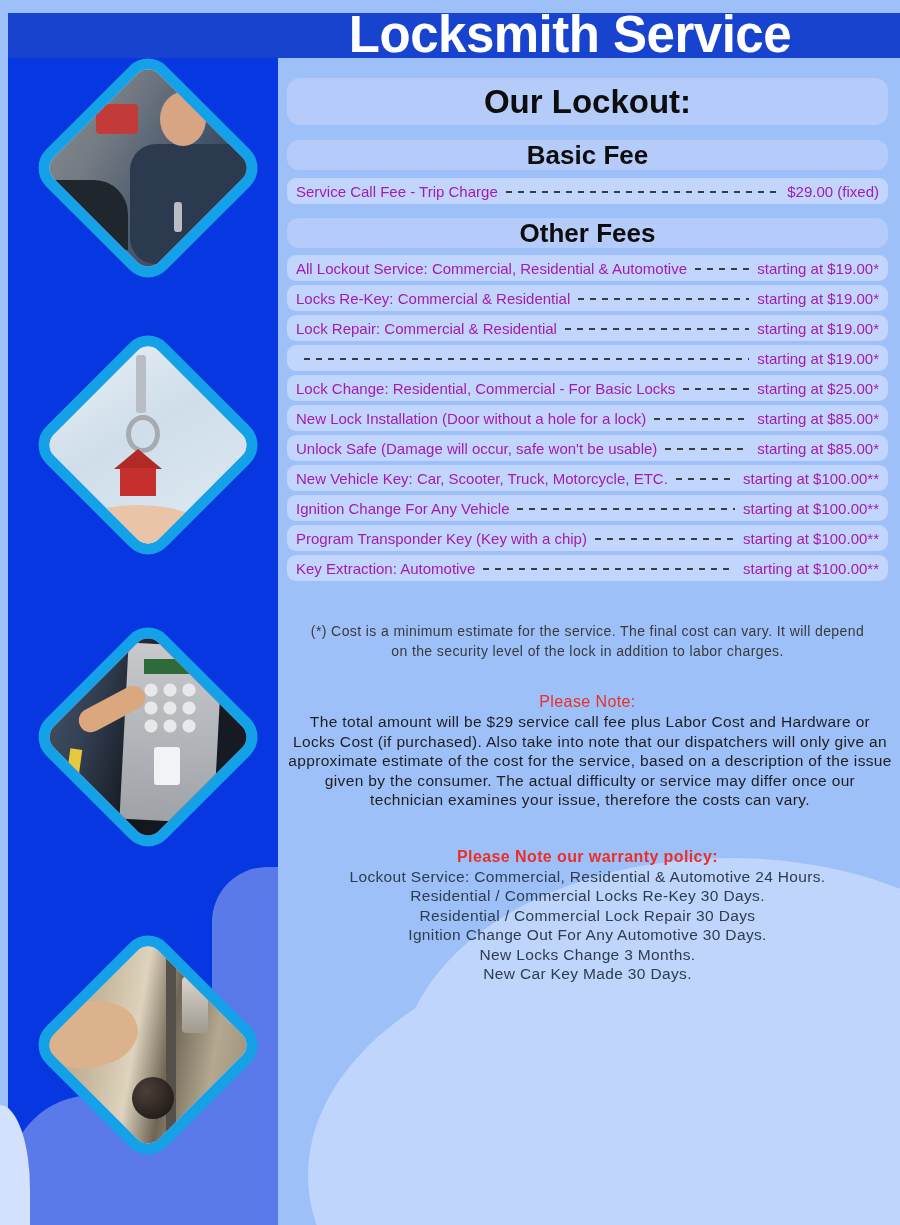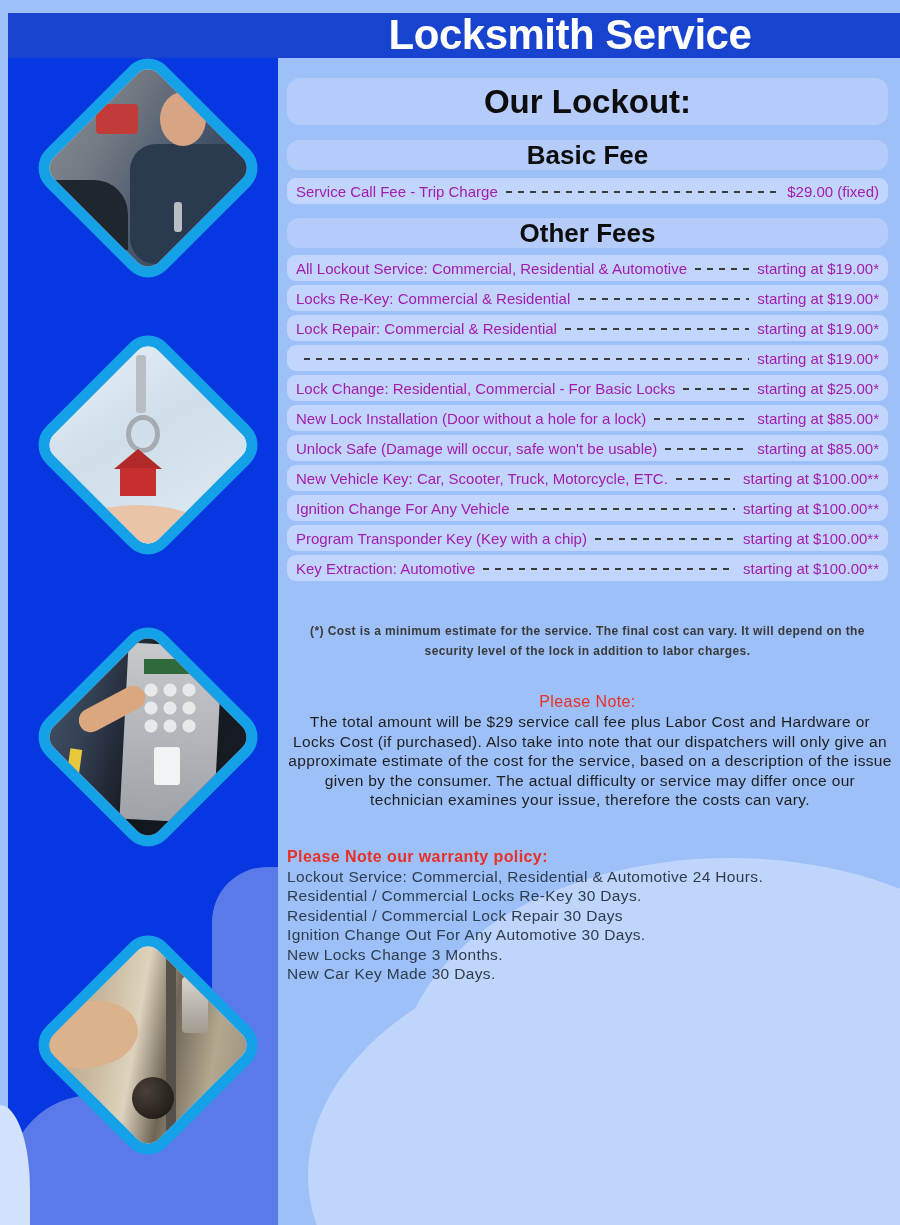--- a/index.html
+++ b/index.html
@@ -1,21 +1,21 @@
 <!DOCTYPE html>
 <html><head>
 <meta charset="utf-8">
 <style>
   html,body{margin:0;padding:0;background:#9dc0f9;font-family:"Liberation Sans",sans-serif;}
   .page{position:relative;width:900px;height:1225px;background:#9dc0f9;overflow:hidden;}
 
   
   .header-band{position:absolute;left:8px;right:0;top:13px;height:45px;background:#1843cf;z-index:3;}
   .header-title{position:absolute;left:63%;top:50%;transform:translate(-50%,-53%);
-    color:#ffffff;font-weight:bold;font-size:42px;letter-spacing:-0.5px;white-space:nowrap;}
+    color:#ffffff;font-weight:bold;font-size:51px;letter-spacing:-0.5px;white-space:nowrap;}
 
   
   .sidebar{position:absolute;left:8px;top:58px;width:270px;bottom:0;background:#0737e0;overflow:hidden;z-index:1;}
   .sb-blob-low{position:absolute;left:0;right:0;bottom:0;height:130px;background:#5b7ae9;border-top-left-radius:85px;}
   .sb-blob-col{position:absolute;right:0;bottom:0;width:66px;height:358px;background:#5b7ae9;border-top-left-radius:55px;}
   .corner-light{position:absolute;left:0;bottom:0;width:30px;height:120px;background:#d4e1fd;
     border-radius:0 100% 0 0 / 0 70% 0 0;z-index:6;}
 
   
   .diamond{position:absolute;width:148px;height:148px;border:11px solid #14a1e8;border-radius:26px;
@@ -68,29 +68,29 @@
   .gap-after-basic{margin-bottom:14px !important;}
   .other-fees{margin-top:0;margin-bottom:7px;}
 
   .price-row{height:26px;background:#c2d5fc;border-radius:9px;display:flex;align-items:center;
     padding:0 9px;margin-bottom:4px;font-size:15px;color:#a21caf;}
   .row-label{white-space:nowrap;}
   .row-price{white-space:nowrap;}
   .leader{flex:1;height:2px;margin:2px 8px 0 8px;min-width:12px;
     background:repeating-linear-gradient(90deg,#3c3c3c 0 6px,transparent 6px 12px);}
 
-  .note{width:562px;margin:0 auto;text-align:center;font-size:12px;line-height:20px;color:#3a3a3a;letter-spacing:.4px;font-weight:bold;}
+  .note{width:562px;margin:0 auto;text-align:center;font-size:14px;line-height:20px;color:#3a3a3a;letter-spacing:.4px;}
   .note-1{margin-top:40px;} .note-2{margin-top:30px;}
 
   .please-note{margin-top:30px;text-align:center;}
   .red-title{color:#ea2f28;font-size:16px;line-height:21px;letter-spacing:.4px;}
   .red-title-bold{color:#ea2f28;font-size:16px;line-height:21px;font-weight:bold;letter-spacing:.4px;}
   .pn-body{width:606px;margin:0 auto;text-align:center;font-size:15.5px;line-height:19.5px;color:#1f1f1f;letter-spacing:.35px;}
 
-  .warranty{margin-top:36px;}
+  .warranty{margin-top:36px;text-align:center;}
   .w-line{font-size:15.5px;line-height:19.5px;color:#2e3d4d;letter-spacing:.35px;}
 </style>
 </head>
 <body>
 
 <div class="page">
 
   <div class="header-band">
     <div class="header-title">Locksmith Service</div>
   </div>

